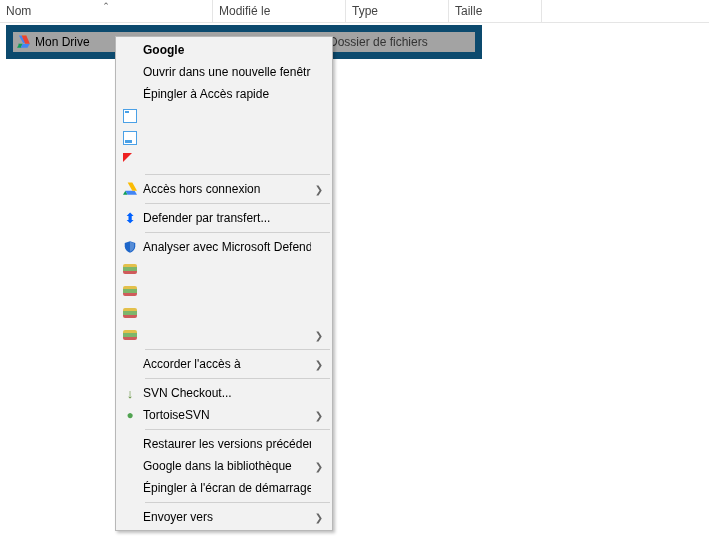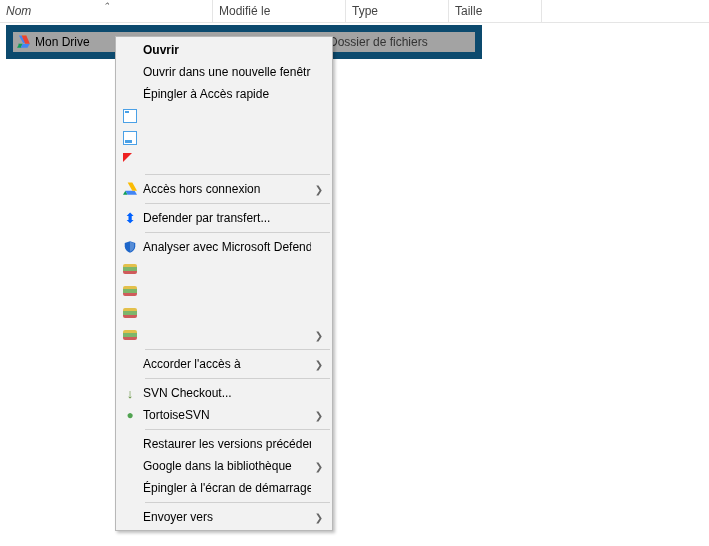--- a/index.html
+++ b/index.html
@@ -22,21 +22,21 @@
     user-select: none;
   }
   .col {
     display: flex;
     align-items: center;
     padding: 0 6px;
     border-right: 1px solid #e5e5e5;
     color: #444;
     position: relative;
   }
-  .col.nom    { width: 200px; font-style: italic; }
+  .col.nom    { width: 200px; }
   .col.modif  { width: 120px; }
   .col.type   { width: 90px; text-align: right; }
   .col.taille { width: 80px; border-right: 1px solid #e5e5e5; }
   .sort-caret {
     position: absolute;
     top: 1px;
     left: 50%;
     transform: translateX(-50%);
     font-size: 9px;
     color: #555;
@@ -154,21 +154,21 @@
     <span>Mon Drive</span>
   </div>
   <div class="cell modif">24/11/2021 09:18</div>
   <div class="cell type">Dossier de fichiers</div>
 </div>
 
 <div class="ctx">
 
   <div class="mi bold">
     <span class="slot"></span>
-      <span class="lbl">Ouvrir</span>
+      <span class="lbl">Google</span>
       <span class="sub"></span>
   </div>
   <div class="mi">
     <span class="slot"></span>
       <span class="lbl">Ouvrir dans une nouvelle fenêtre</span>
       <span class="sub"></span>
   </div>
   <div class="mi">
     <span class="slot"></span>
       <span class="lbl">Épingler à Accès rapide</span>

